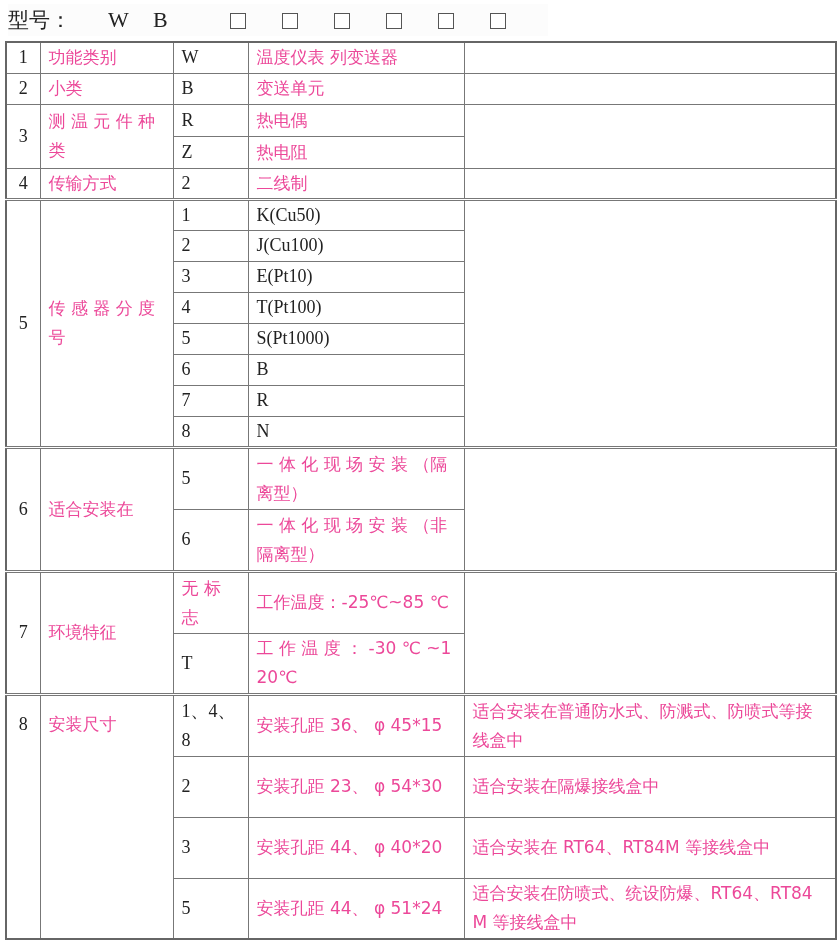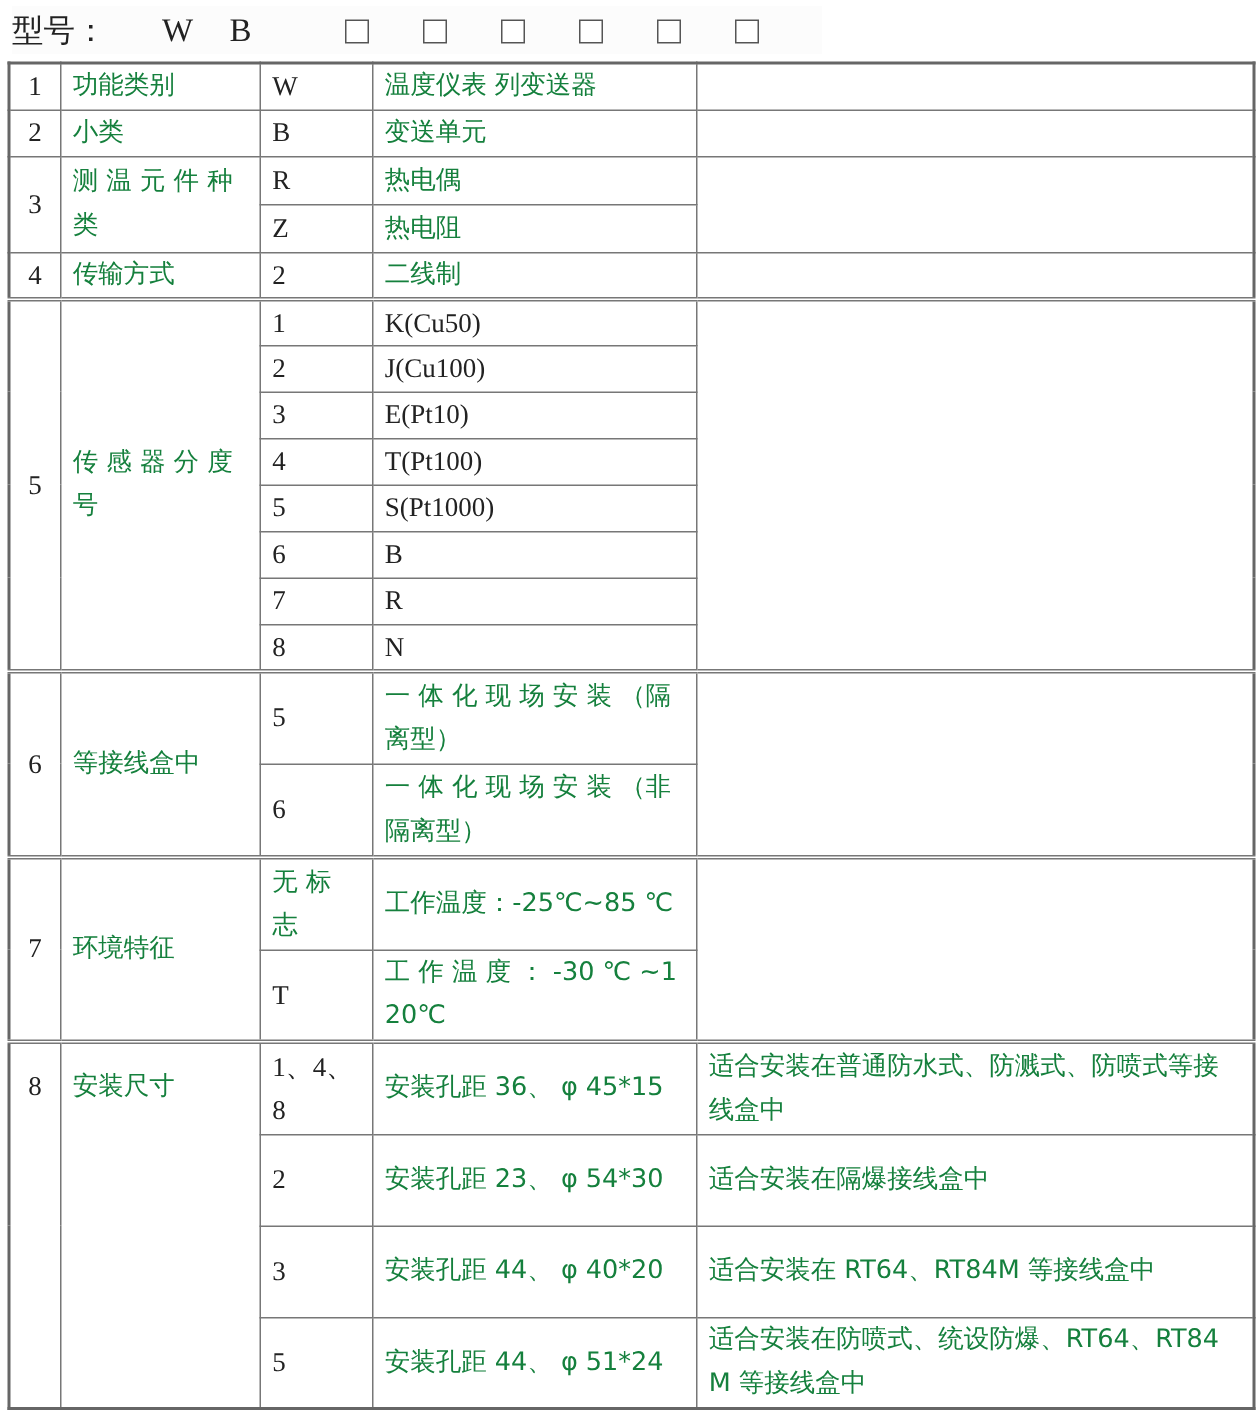--- a/index.html
+++ b/index.html
@@ -8,21 +8,21 @@
   .header { position:absolute; left:8px; top:4px; height:32px; width:540px;
             font-size:22px; line-height:32px; background:#fcfcfc;text-align:center; }
   .header .lbl { position:absolute; left:0; top:0; font-family:"DejaVu Sans",sans-serif; font-size:21px; }
   .header .code { position:absolute; top:0; font-family:"Liberation Serif",serif; font-size:22px; }
   .box { position:absolute; top:9px; width:14px; height:14px; border:1.5px solid #555; background:#fff; }
   table.spec { position:absolute; left:5px; top:41px; border-collapse:collapse;
                border:2px solid #666; table-layout:fixed; }
   table.spec td { border:1.5px solid #777; padding:0 8px; font-size:18px; line-height:29px;
                   vertical-align:middle; font-family:"Liberation Serif","DejaVu Serif",serif; }
   table.spec td.num { text-align:center; padding:0; }
-  table.spec td.cn { font-family:"DejaVu Sans",sans-serif; font-size:17px; color:#15803d; }
+  table.spec td.cn { font-family:"DejaVu Sans",sans-serif; font-size:17px; color:#ec4899; }
   table.spec tr.sec > td { border-top:3px double #777; }
   .wrap { white-space:normal; word-break:break-all; }
 </style>
 </head>
 <body>
 
 <div class="header">
   <span class="lbl">型号：</span>
   <span class="code" style="left:100px">W</span>
   <span class="code" style="left:145px">B</span>
@@ -111,21 +111,21 @@
       <td>7</td>
       <td>R</td>
     </tr>
     <tr style="height:31px">
       <td>8</td>
       <td>N</td>
     </tr>
 
     <tr class="sec" style="height:62px">
       <td class="num" rowspan="2">6</td>
-      <td class="cn" rowspan="2">等接线盒中</td>
+      <td class="cn" rowspan="2">适合安装在</td>
       <td>5</td>
       <td class="cn wrap">一 体 化 现 场 安 装 （隔离型）</td>
       <td rowspan="2"></td>
     </tr>
     <tr style="height:62px">
       <td>6</td>
       <td class="cn wrap">一 体 化 现 场 安 装 （非隔离型）</td>
     </tr>
 
     <tr class="sec" style="height:62px">

